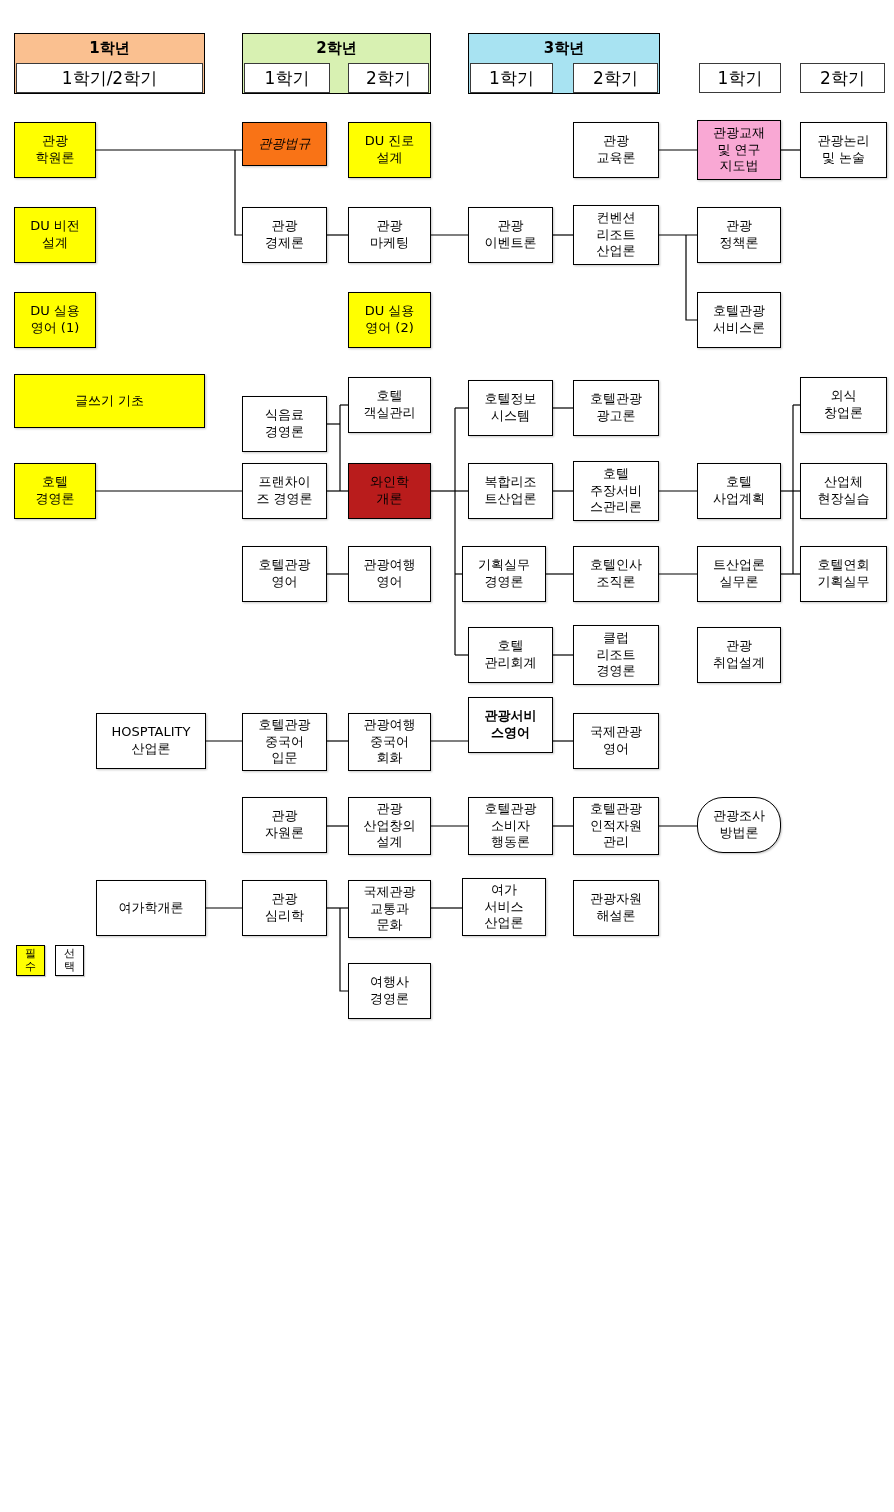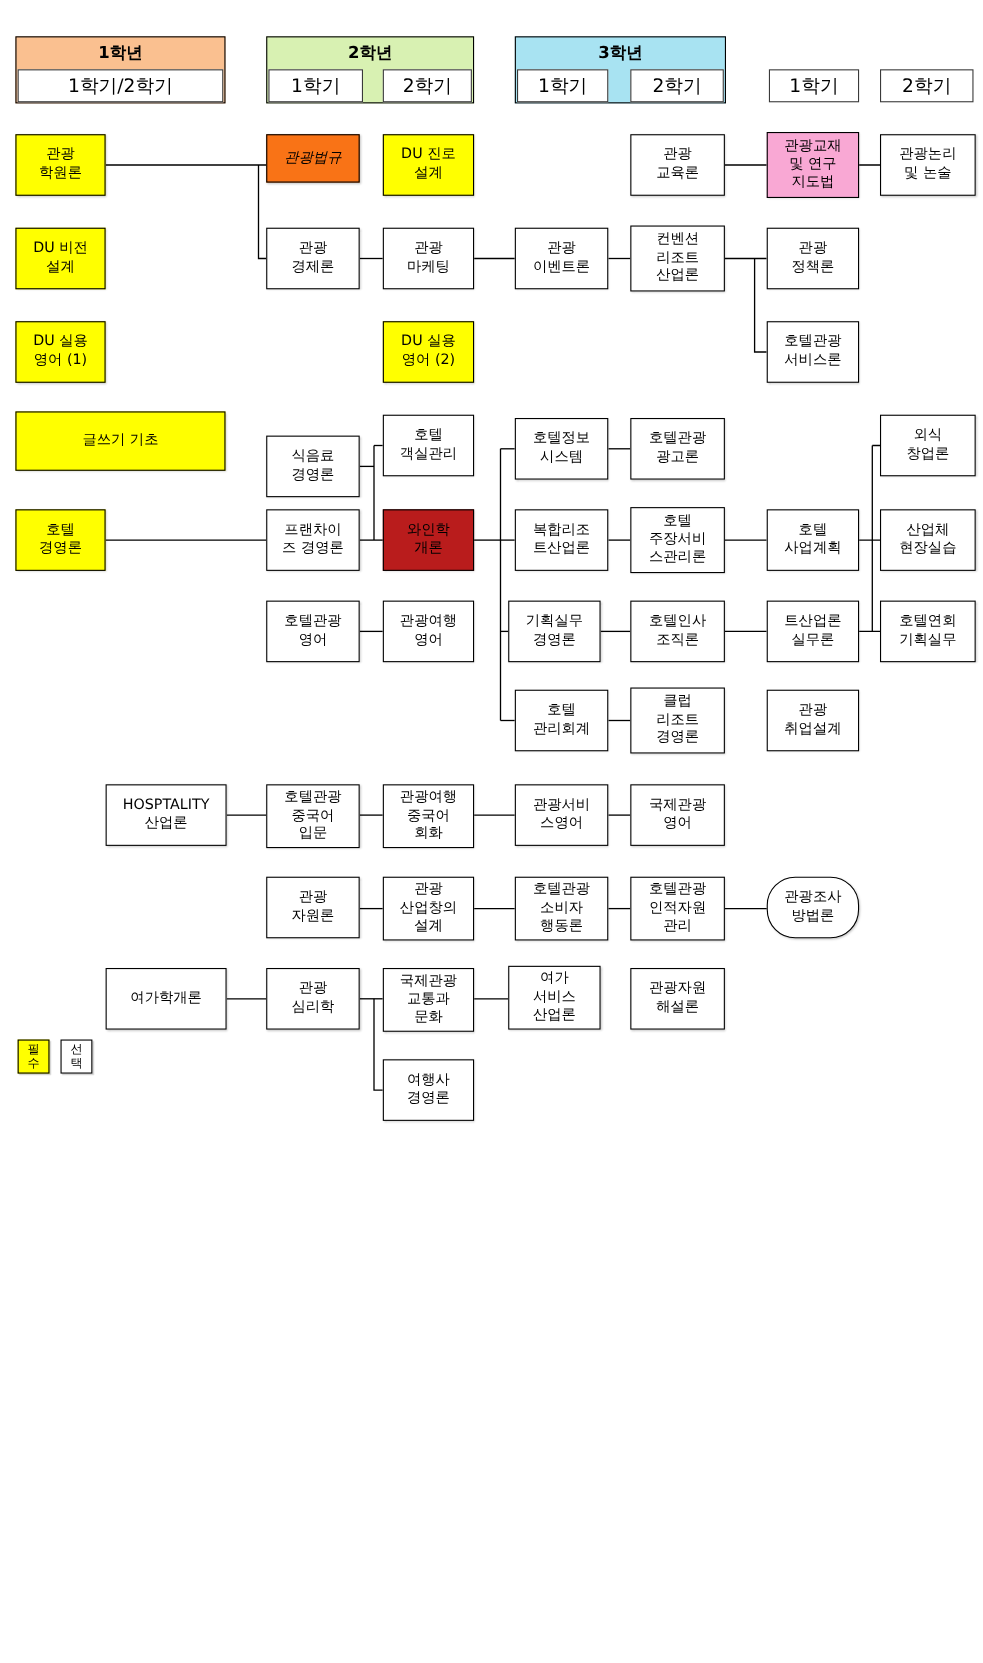--- a/index.html
+++ b/index.html
@@ -146,21 +146,21 @@
     <div class="course" style="left: 468px; top: 207px; width: 85px; height: 56px; background: rgb(255, 255, 255);">관광
 이벤트론</div>
     <div class="course" style="left: 468px; top: 380px; width: 85px; height: 56px; background: rgb(255, 255, 255);">호텔정보
 시스템</div>
     <div class="course" style="left: 468px; top: 463px; width: 85px; height: 56px; background: rgb(255, 255, 255);">복합리조
 트산업론</div>
     <div class="course" style="left: 462px; top: 546px; width: 84px; height: 56px; background: rgb(255, 255, 255);">기획실무
 경영론</div>
     <div class="course" style="left: 468px; top: 627px; width: 85px; height: 56px; background: rgb(255, 255, 255);">호텔
 관리회계</div>
-    <div class="course" style="left: 468px; top: 713px; width: 85px; height: 56px; background: rgb(255, 255, 255);">관광서비
+    <div class="course" style="left: 468px; top: 697px; width: 85px; height: 56px; background: rgb(255, 255, 255); font-weight: bold;">관광서비
 스영어</div>
     <div class="course" style="left: 468px; top: 797px; width: 85px; height: 58px; background: rgb(255, 255, 255);">호텔관광
 소비자
 행동론</div>
     <div class="course" style="left: 462px; top: 878px; width: 84px; height: 58px; background: rgb(255, 255, 255);">여가
 서비스
 산업론</div>
     <div class="course" style="left: 573px; top: 122px; width: 86px; height: 56px; background: rgb(255, 255, 255);">관광
 교육론</div>
     <div class="course" style="left: 573px; top: 205px; width: 86px; height: 60px; background: rgb(255, 255, 255);">컨벤션

